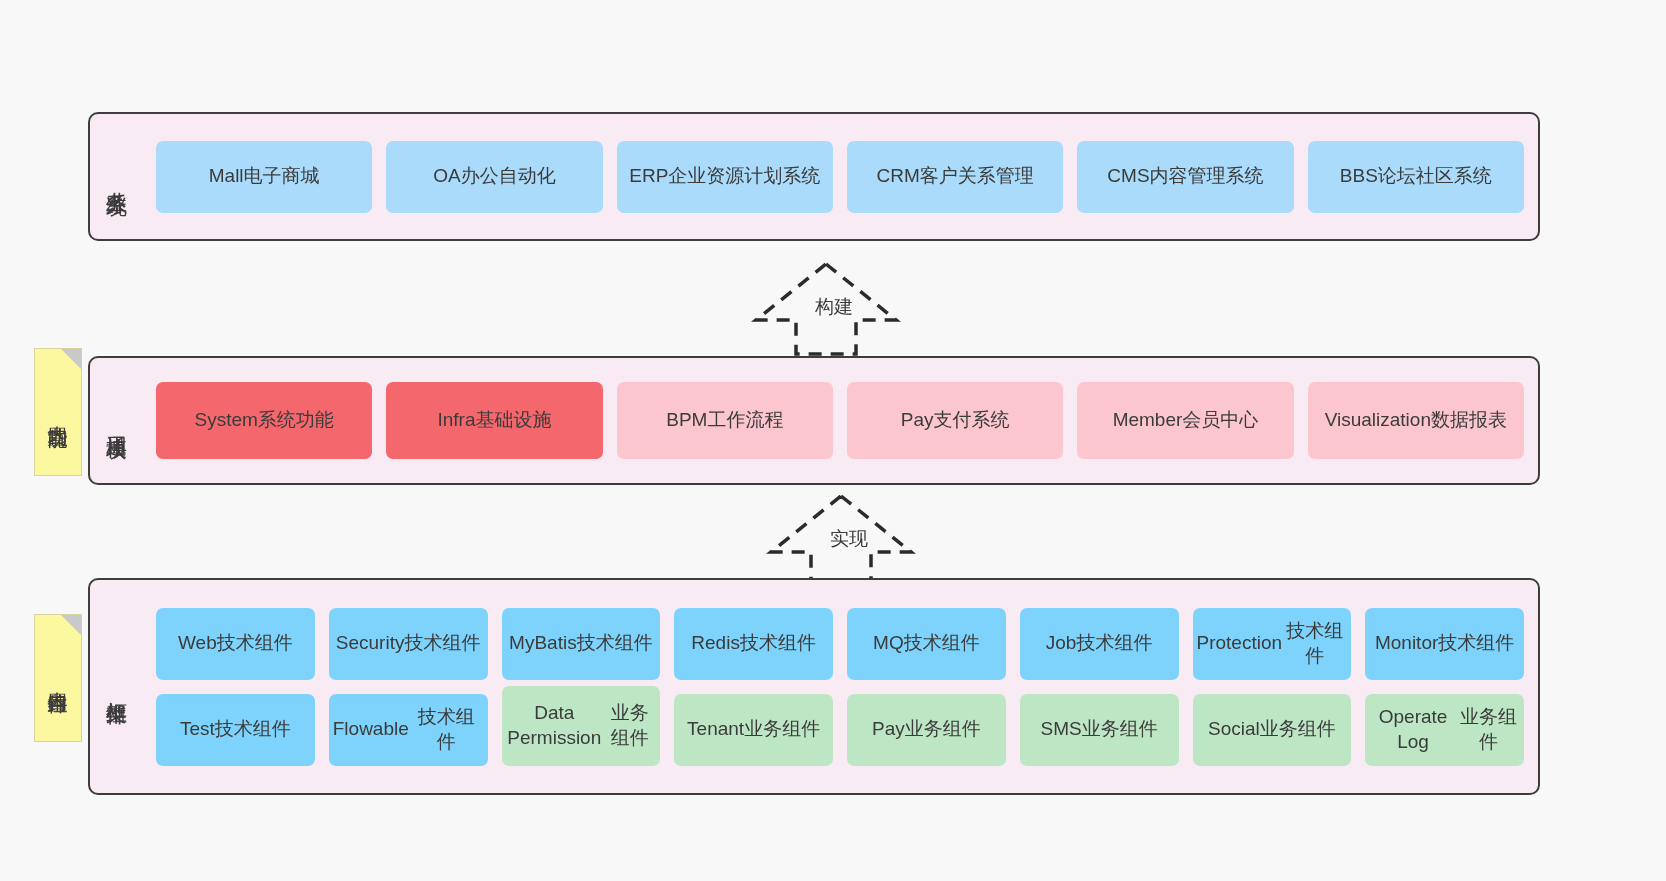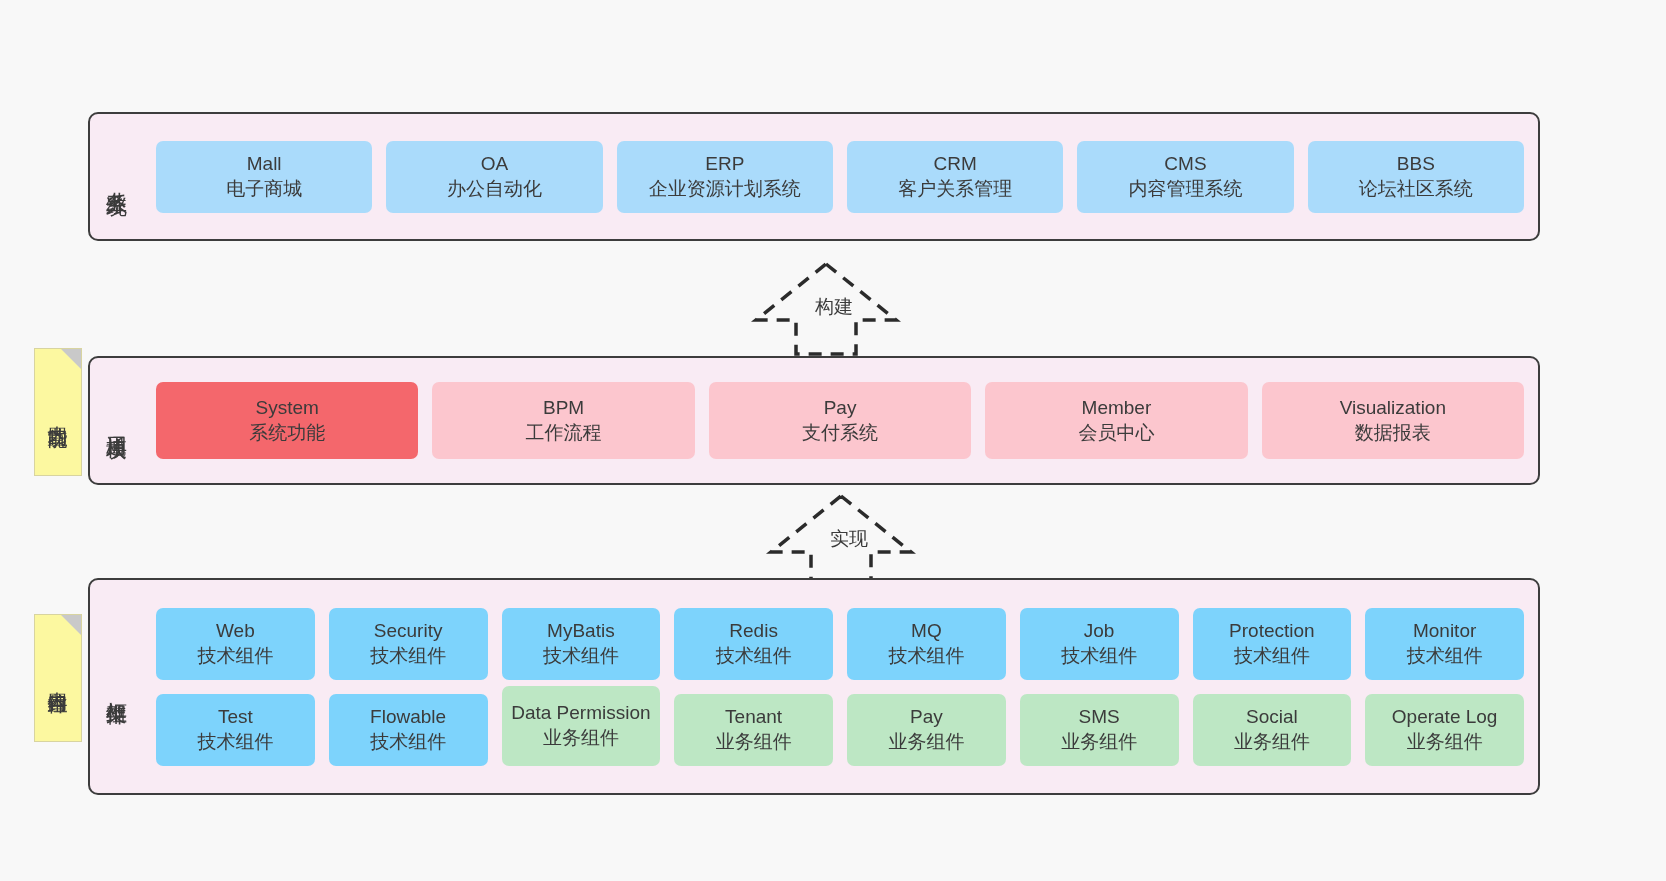--- a/index.html
+++ b/index.html
@@ -65,21 +65,20 @@
     gap: 14px;
     width: 100%;
   }
 
   
   .card {
     flex: 1 1 0;
     box-sizing: border-box;
     border-radius: 7px;
     display: flex;
-    flex-direction: column;
     align-items: center;
     justify-content: center;
     text-align: center;
     padding: 6px 4px;
     font-size: 19px;
     line-height: 1.30;
     color: #3b3b3b;
     user-select: none;
   }
   .card .en { display: block; }
@@ -197,20 +196,24 @@
     <div class="conn-label">构建</div>
   </div>
 
   <div class="layer" id="layer-common">
     <div class="layer-title">通用模块</div>
     <div class="layer-body">
       <div class="card c-red">
         <span class="en">System</span>
         <span class="cn">系统功能</span>
       </div>
+      <div class="card c-red">
+        <span class="en">Infra</span>
+        <span class="cn">基础设施</span>
+      </div>
       <div class="card c-pink">
         <span class="en">BPM</span>
         <span class="cn">工作流程</span>
       </div>
       <div class="card c-pink">
         <span class="en">Pay</span>
         <span class="cn">支付系统</span>
       </div>
       <div class="card c-pink">
         <span class="en">Member</span>

